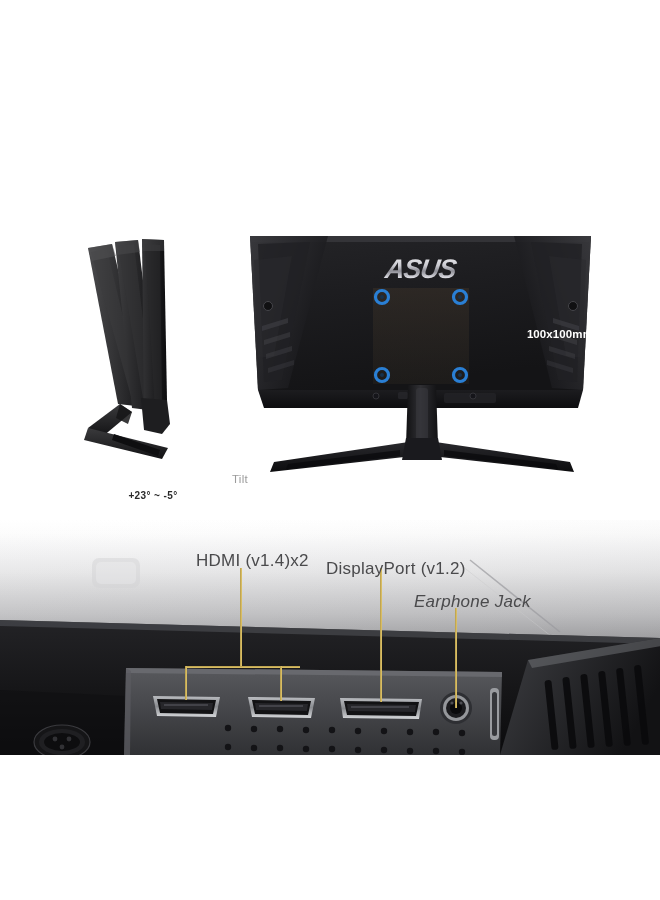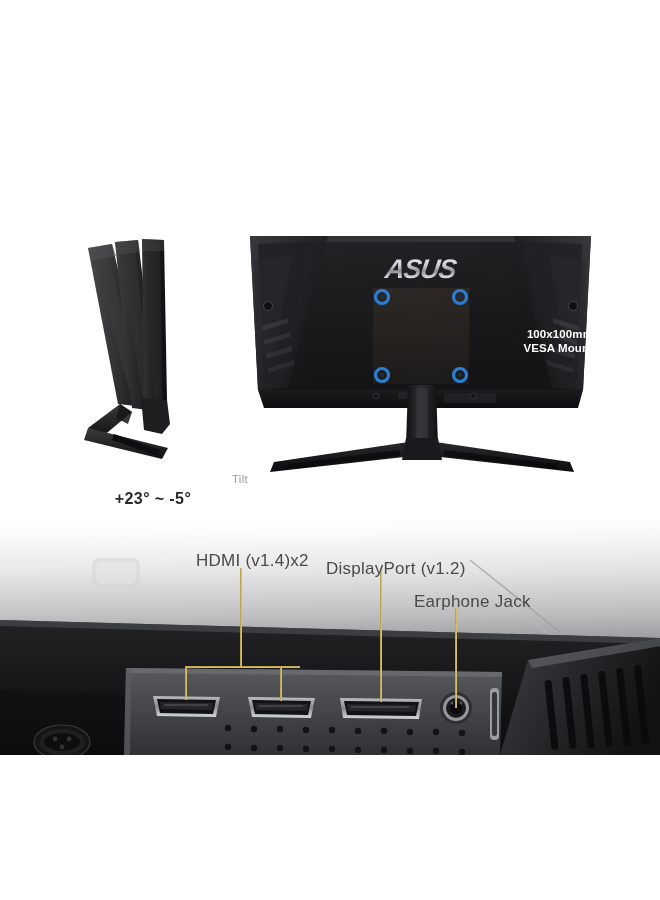--- a/index.html
+++ b/index.html
@@ -50,21 +50,21 @@
     text-align: right;
     font-size: 11.5px;
     color: #9b9b9b;
     letter-spacing: .3px;
   }
   .tilt-value {
     position: absolute;
     left: 0; top: 262px;
     width: 190px;
     text-align: center;
-    font-size: 16px;
+    font-size: 10px;
     font-weight: bold;
     color: #2a2a2a;
     letter-spacing: .4px;
   }
 
   
   .monitor-block {
     position: absolute;
     left: 248px; top: 230px;
     width: 345px; height: 252px;
@@ -115,21 +115,21 @@
 
   .callout {
     position: absolute;
     font-size: 17px;
     color: #4a4a4c;
     letter-spacing: .25px;
     white-space: nowrap;
   }
   .callout-hdmi { left: 196px; top: 551px; }
   .callout-dp   { left: 326px; top: 551px; margin-top: 8px; }
-  .callout-ear  { left: 414px; top: 592px; }
+  .callout-ear  { left: 414px; top: 592px; font-style: italic; }
 
   
   .leader {
     position: absolute;
     background: linear-gradient(90deg,#8c7122,#e8cf7a 45%,#cbae4f 100%);
     width: 2.4px;
   }
   .leader-h {
     position: absolute;
     background: linear-gradient(180deg,#8c7122,#e8cf7a 45%,#cbae4f 100%);
@@ -299,21 +299,20 @@
           <path d="M152 220 L40 234 L38 239 L152 226 Z" fill="#0a0a0c" opacity=".75"></path>
           <path d="M196 220 L308 234 L310 239 L196 226 Z" fill="#0a0a0c" opacity=".75"></path>
           <path d="M158 208 L190 208 L194 230 L154 230 Z" fill="#1a1a1e"></path>
         </g>
       </svg>
 
       <div class="asus-logo">ASUS</div>
 
       <div class="vesa-text">
         <span>100x100mm</span>
-        <span class="l2">VESA Mount</span>
       </div>
     </div>
   </div>
 
   <div class="photo">
     <svg class="photo-svg" width="660" height="235" viewBox="0 0 660 235">
       <defs>
         <linearGradient id="bgFade" x1="0" y1="0" x2="0.25" y2="1">
           <stop offset="0%" stop-color="#ffffff" stop-opacity="0"></stop>
           <stop offset="100%" stop-color="#2a2a2d" stop-opacity=".25"></stop>

